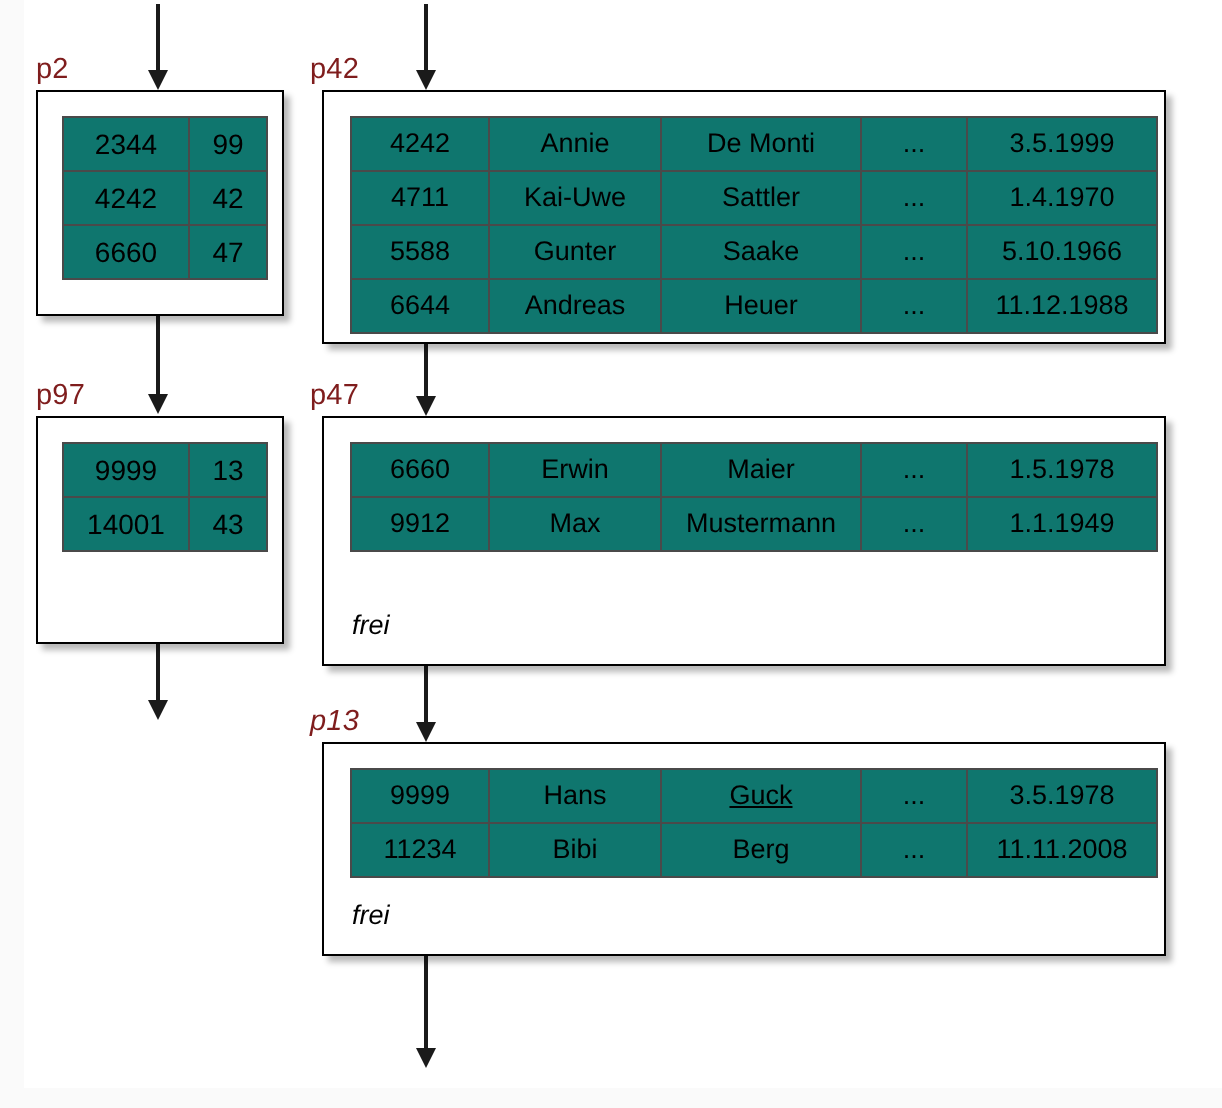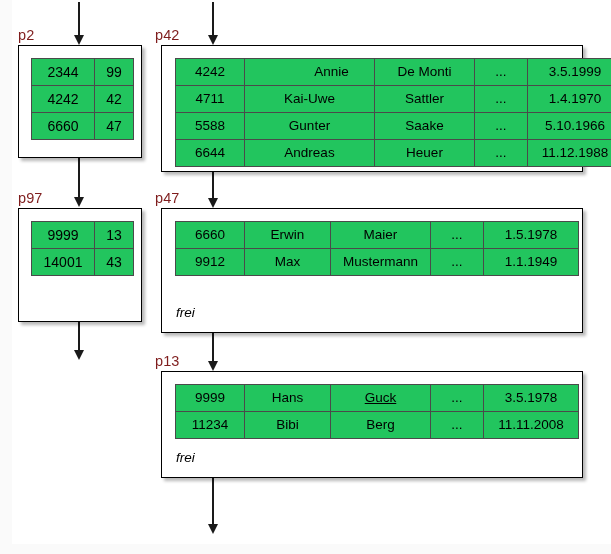--- a/index.html
+++ b/index.html
@@ -44,21 +44,21 @@
     font-weight: 400;
     letter-spacing: 0.1px;
     white-space: nowrap;
   }
 
   
   .tbl {
     position: absolute;
     border-collapse: collapse;
     table-layout: fixed;
-    background: #22c55e;
+    background: #0f766e;
   }
   .tbl td {
     border: 1px solid #4a4a4a;
     text-align: center;
     font-size: 13.5px;
     color: #000000;
     padding: 0;
     height: 26px;
     line-height: 26px;
     white-space: nowrap;
@@ -126,21 +126,21 @@
       </tbody>
     </table>
   </div>
 
   <div class="page-label" style="left:155px; top:27px;">p42</div>
   <div class="page-box" style="left:161px; top:45px; width:422px; height:127px;">
     <table class="tbl" style="left:13px; top:12px; width:398px;">
       <tbody>
         <tr>
           <td style="width:68px;">4242</td>
-          <td style="width:85px;padding-left:44px;">Annie</td>
+          <td style="width:85px;">Annie</td>
           <td style="width:99px;">De Monti</td>
           <td style="width:52px;">...</td>
           <td style="width:94px;">3.5.1999</td>
         </tr>
         <tr>
           <td>4711</td>
           <td>Kai-Uwe</td>
           <td>Sattler</td>
           <td>...</td>
           <td>1.4.1970</td>
@@ -195,21 +195,21 @@
           <td>Max</td>
           <td>Mustermann</td>
           <td>...</td>
           <td>1.1.1949</td>
         </tr>
       </tbody>
     </table>
     <div class="frei" style="left:14px; top:96px;">frei</div>
   </div>
 
-  <div class="page-label" style="left:155px; top:353px;">p13</div>
+  <div class="page-label" style="left:155px; top:353px;font-style:italic;">p13</div>
   <div class="page-box" style="left:161px; top:371px; width:422px; height:107px;">
     <table class="tbl" style="left:13px; top:12px; width:398px;">
       <tbody>
         <tr>
           <td style="width:68px;">9999</td>
           <td style="width:85px;">Hans</td>
           <td style="width:99px;text-decoration:underline;">Guck</td>
           <td style="width:52px;">...</td>
           <td style="width:94px;">3.5.1978</td>
         </tr>

